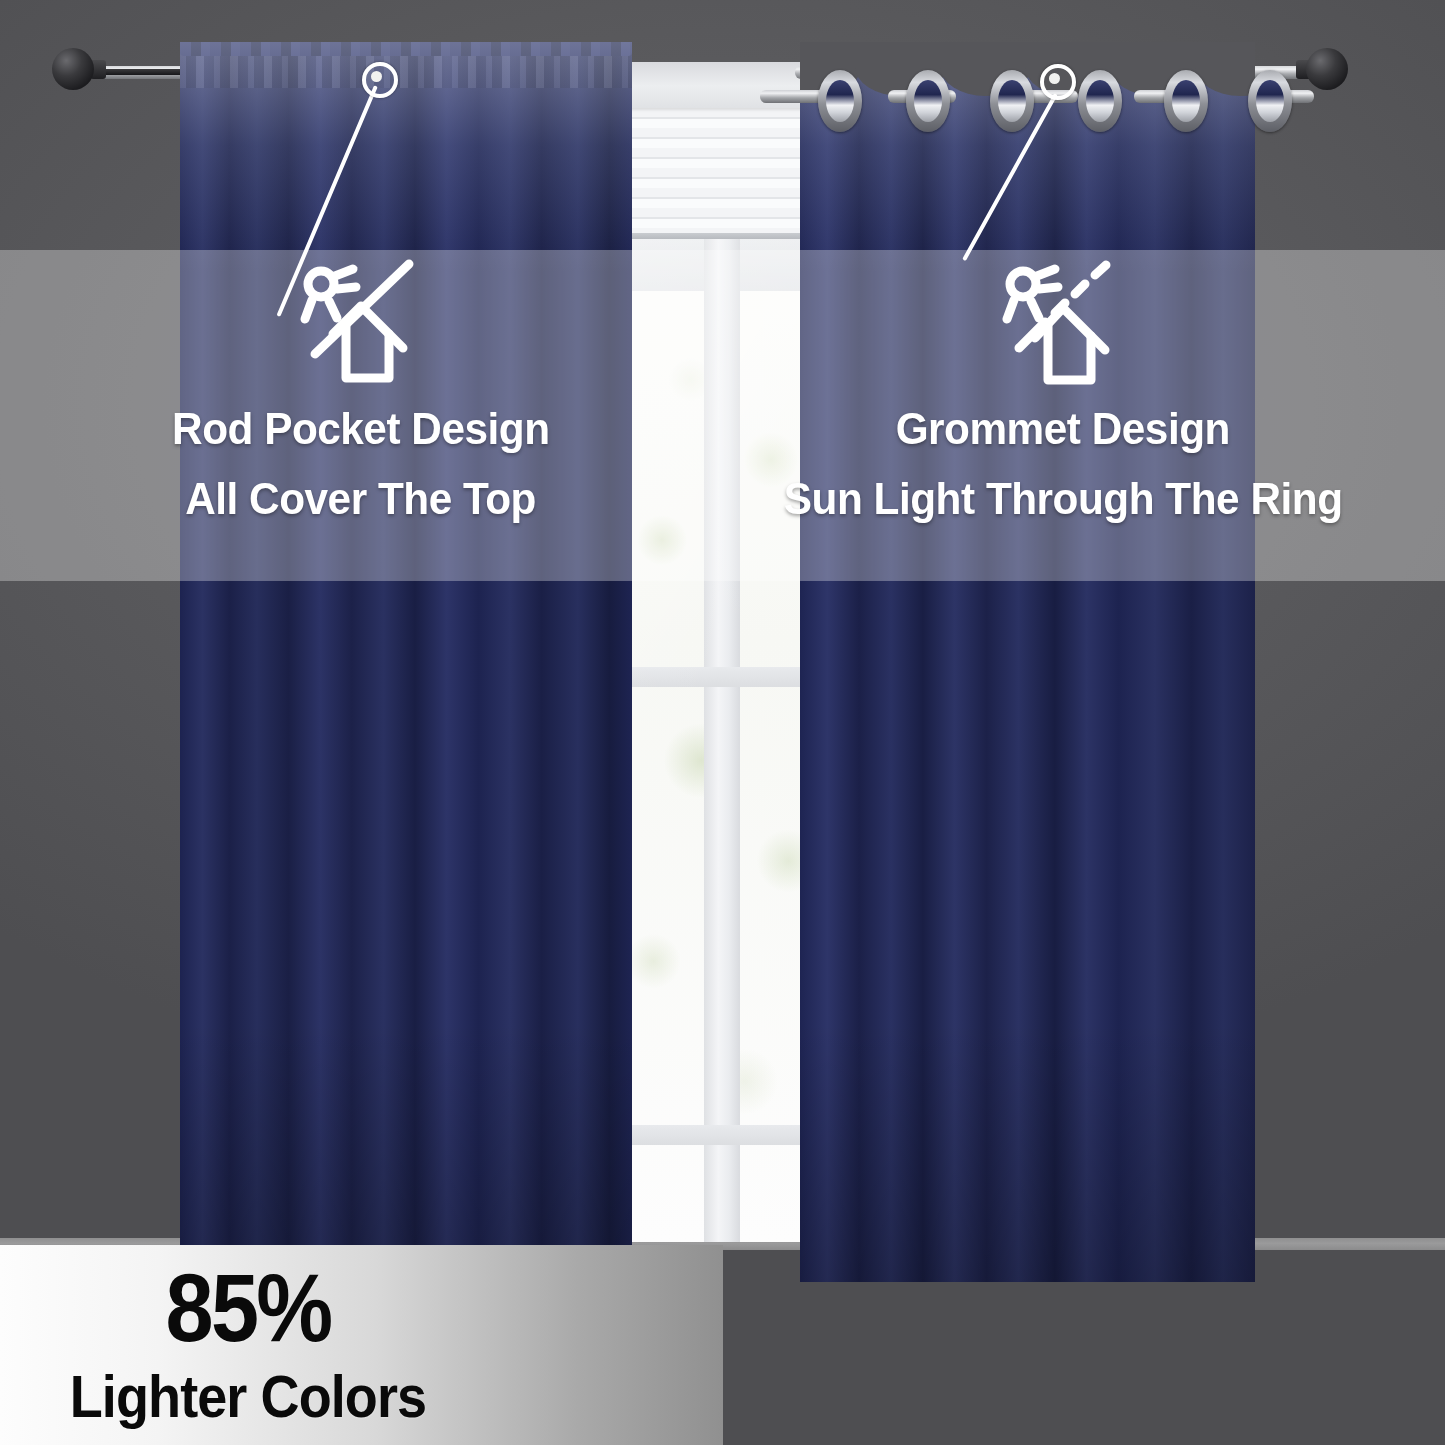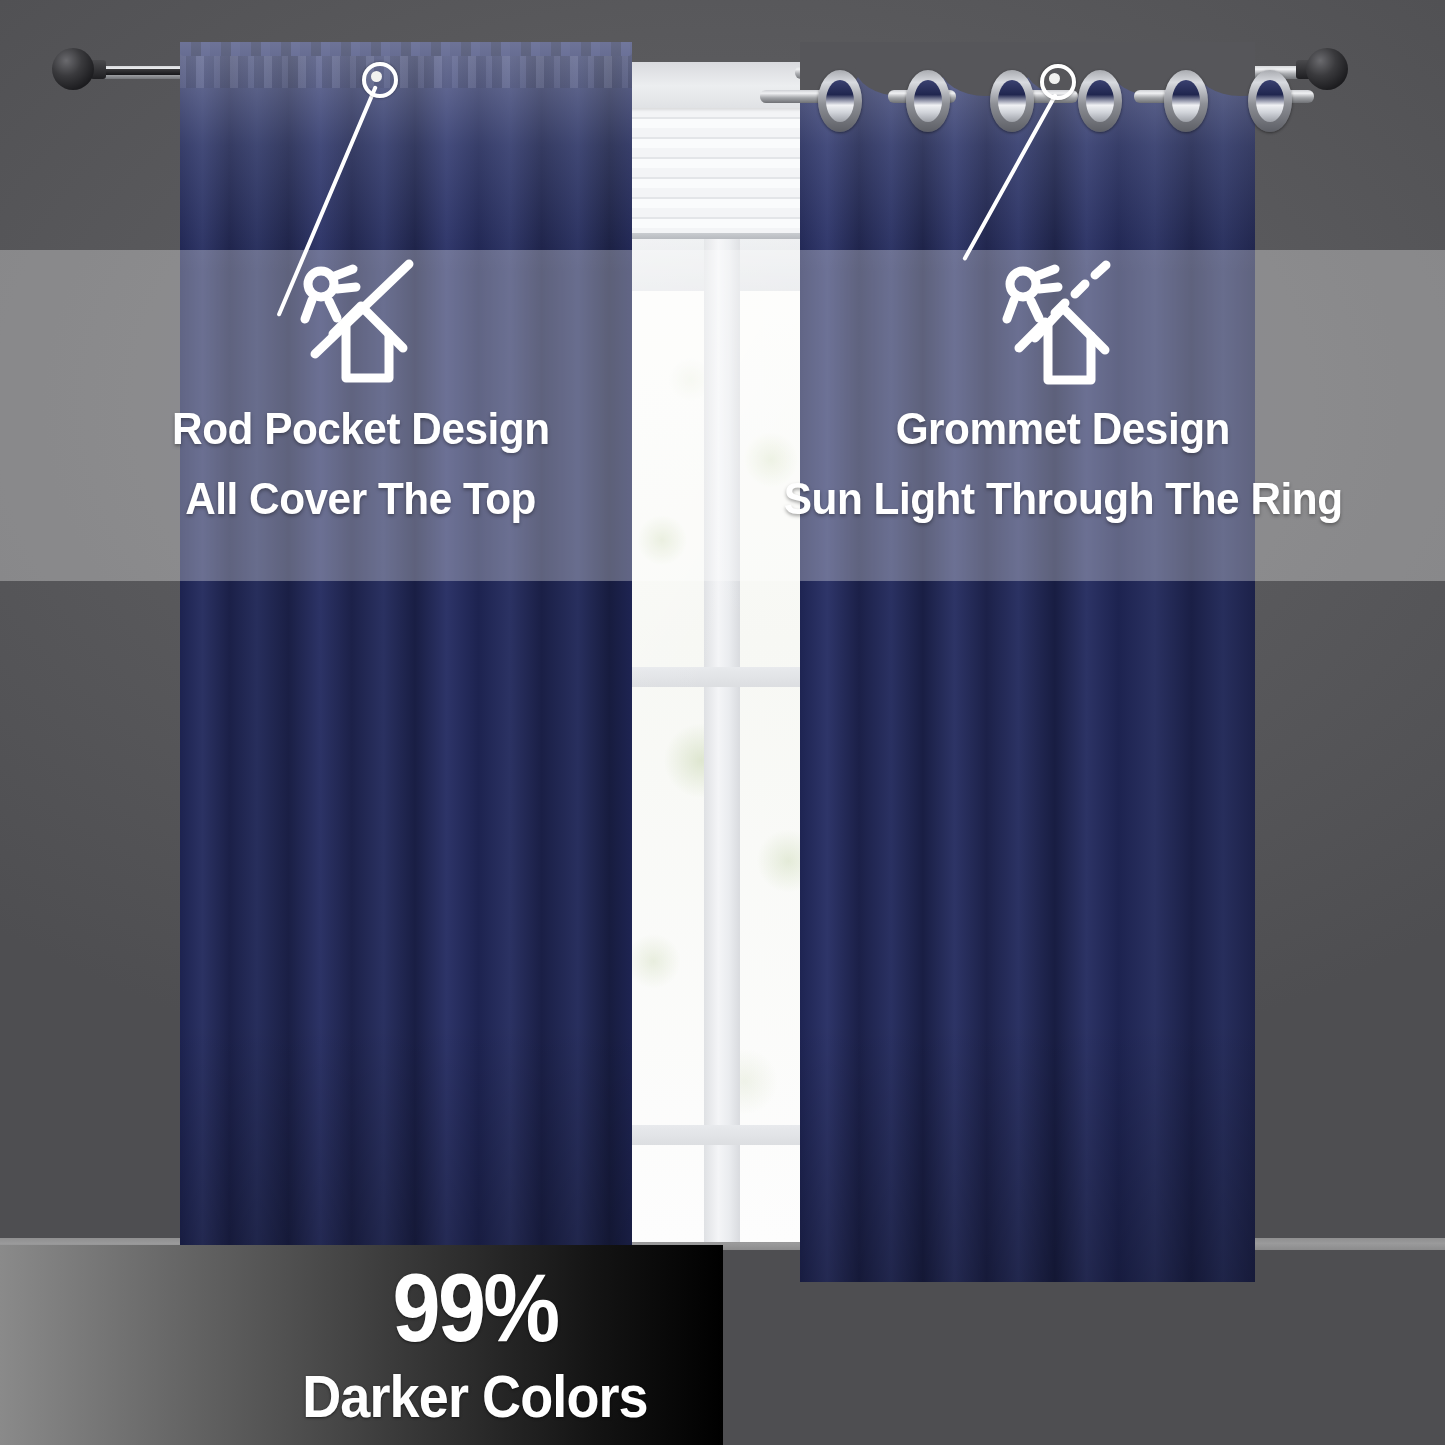--- a/index.html
+++ b/index.html
@@ -383,21 +383,21 @@
         <line x1="102" y1="19" x2="113" y2="9"></line>
         <polyline points="42,82 70,52 112,94"></polyline>
         <polyline points="55,70 55,124 98,124 98,80"></polyline>
       </svg>
     </div>
     <div class="feature-line">Grommet Design</div>
     <div class="feature-line">Sun Light Through The Ring</div>
   </div>
 
   <div class="banner">
-    <div class="banner-half banner-right">
-      <div class="stat stat-right">
-        <div class="stat-pct">99%</div>
-        <div class="stat-label">Darker Colors</div>
+    <div class="banner-half banner-left">
+      <div class="stat stat-left">
+        <div class="stat-pct">85%</div>
+        <div class="stat-label">Lighter Colors</div>
       </div>
     </div>
   </div>
 
 </div>
 
 </body></html>

